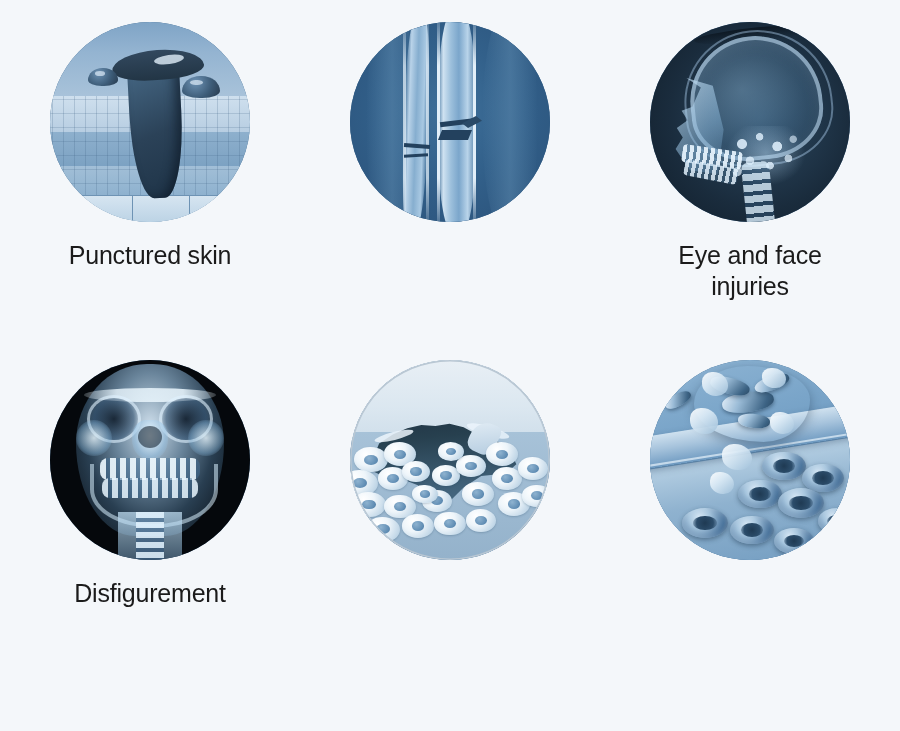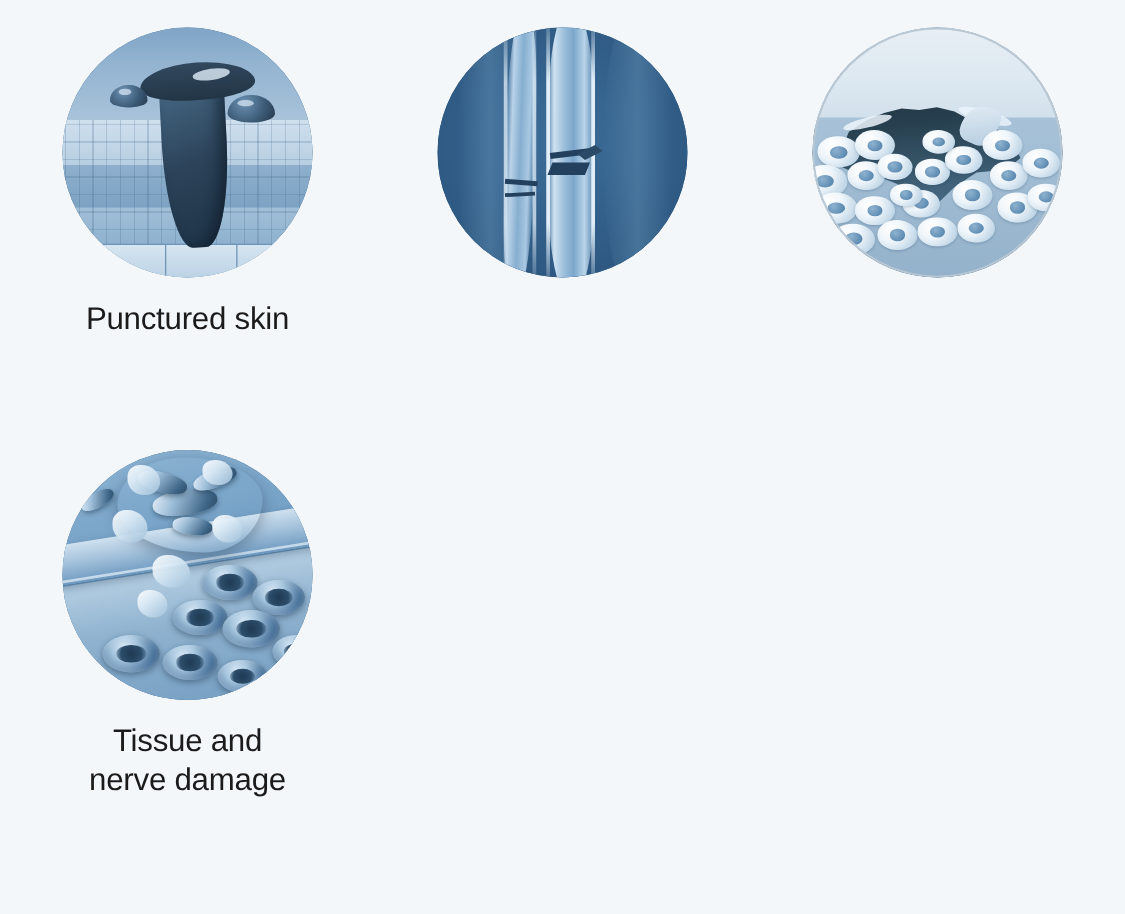--- a/index.html
+++ b/index.html
@@ -551,21 +551,59 @@
           <div class="bone-edge" style="left:38%;opacity:.75;"></div>
           <div class="fracture frac-a"></div>
           <div class="fracture frac-b"></div>
           <div class="fracture frac-c"></div>
           <div class="fracture frac-d"></div>
           <div class="frac-tip"></div>
         </div>
       </div>
     </div>
 
-
+    <div class="cell">
+      <div class="circle-wrap">
+        <div class="circle">
+          <div class="xr-bg-dark"></div>
+          <div class="scalp-band"></div>
+          <div class="cranium-outer"></div>
+          <div class="cranium"></div>
+          <div class="face-profile"></div>
+          <div class="sinus-cluster"></div>
+          <div class="jaw-teeth"></div>
+          <div class="jaw-teeth2"></div>
+          <div class="spine-col"></div>
+        </div>
+      </div>
+      <div class="caption">Eye and face
+injuries</div>
+    </div>
+
+    <div class="cell">
+      <div class="circle-wrap">
+        <div class="circle">
+          <div class="xr-black"></div>
+          <div class="front-skull"></div>
+          <div class="brow-ridge"></div>
+          <div class="orbit orbit-l"></div>
+          <div class="orbit orbit-r"></div>
+          <div class="cheek cheek-l"></div>
+          <div class="cheek cheek-r"></div>
+          <div class="nasal"></div>
+          <div class="nasal-dark"></div>
+          <div class="jaw-arc"></div>
+          <div class="maxilla"></div>
+          <div class="mandible"></div>
+          <div class="neck"></div>
+          <div class="neck-spine"></div>
+        </div>
+      </div>
+      <div class="caption">Disfigurement</div>
+    </div>
 
     <div class="cell">
       <div class="circle-wrap">
         <div class="circle">
           <div class="lac-sky"></div>
           <div class="lac-tissue"></div>
           <div class="lac-wound"></div>
           <div class="lac-edge-hl"></div>
           <div class="lac-edge-hl2"></div>
           <div class="lac-flap"></div>
@@ -623,18 +661,16 @@
           <div class="rbc" style="left:56%;top:46%;width:22%;height:14%;"></div>
           <div class="rbc" style="left:76%;top:52%;width:21%;height:14%;"></div>
           <div class="rbc" style="left:44%;top:60%;width:22%;height:14%;"></div>
           <div class="rbc" style="left:64%;top:64%;width:23%;height:15%;"></div>
           <div class="rbc" style="left:16%;top:74%;width:23%;height:15%;"></div>
           <div class="rbc" style="left:40%;top:78%;width:22%;height:14%;"></div>
           <div class="rbc" style="left:62%;top:84%;width:20%;height:13%;"></div>
           <div class="rbc" style="left:84%;top:74%;width:19%;height:13%;"></div>
         </div>
       </div>
-      <div class="caption">Tissue and
-nerve damage</div>
     </div>
 
   </div>
 </div>
 
 </body></html>

